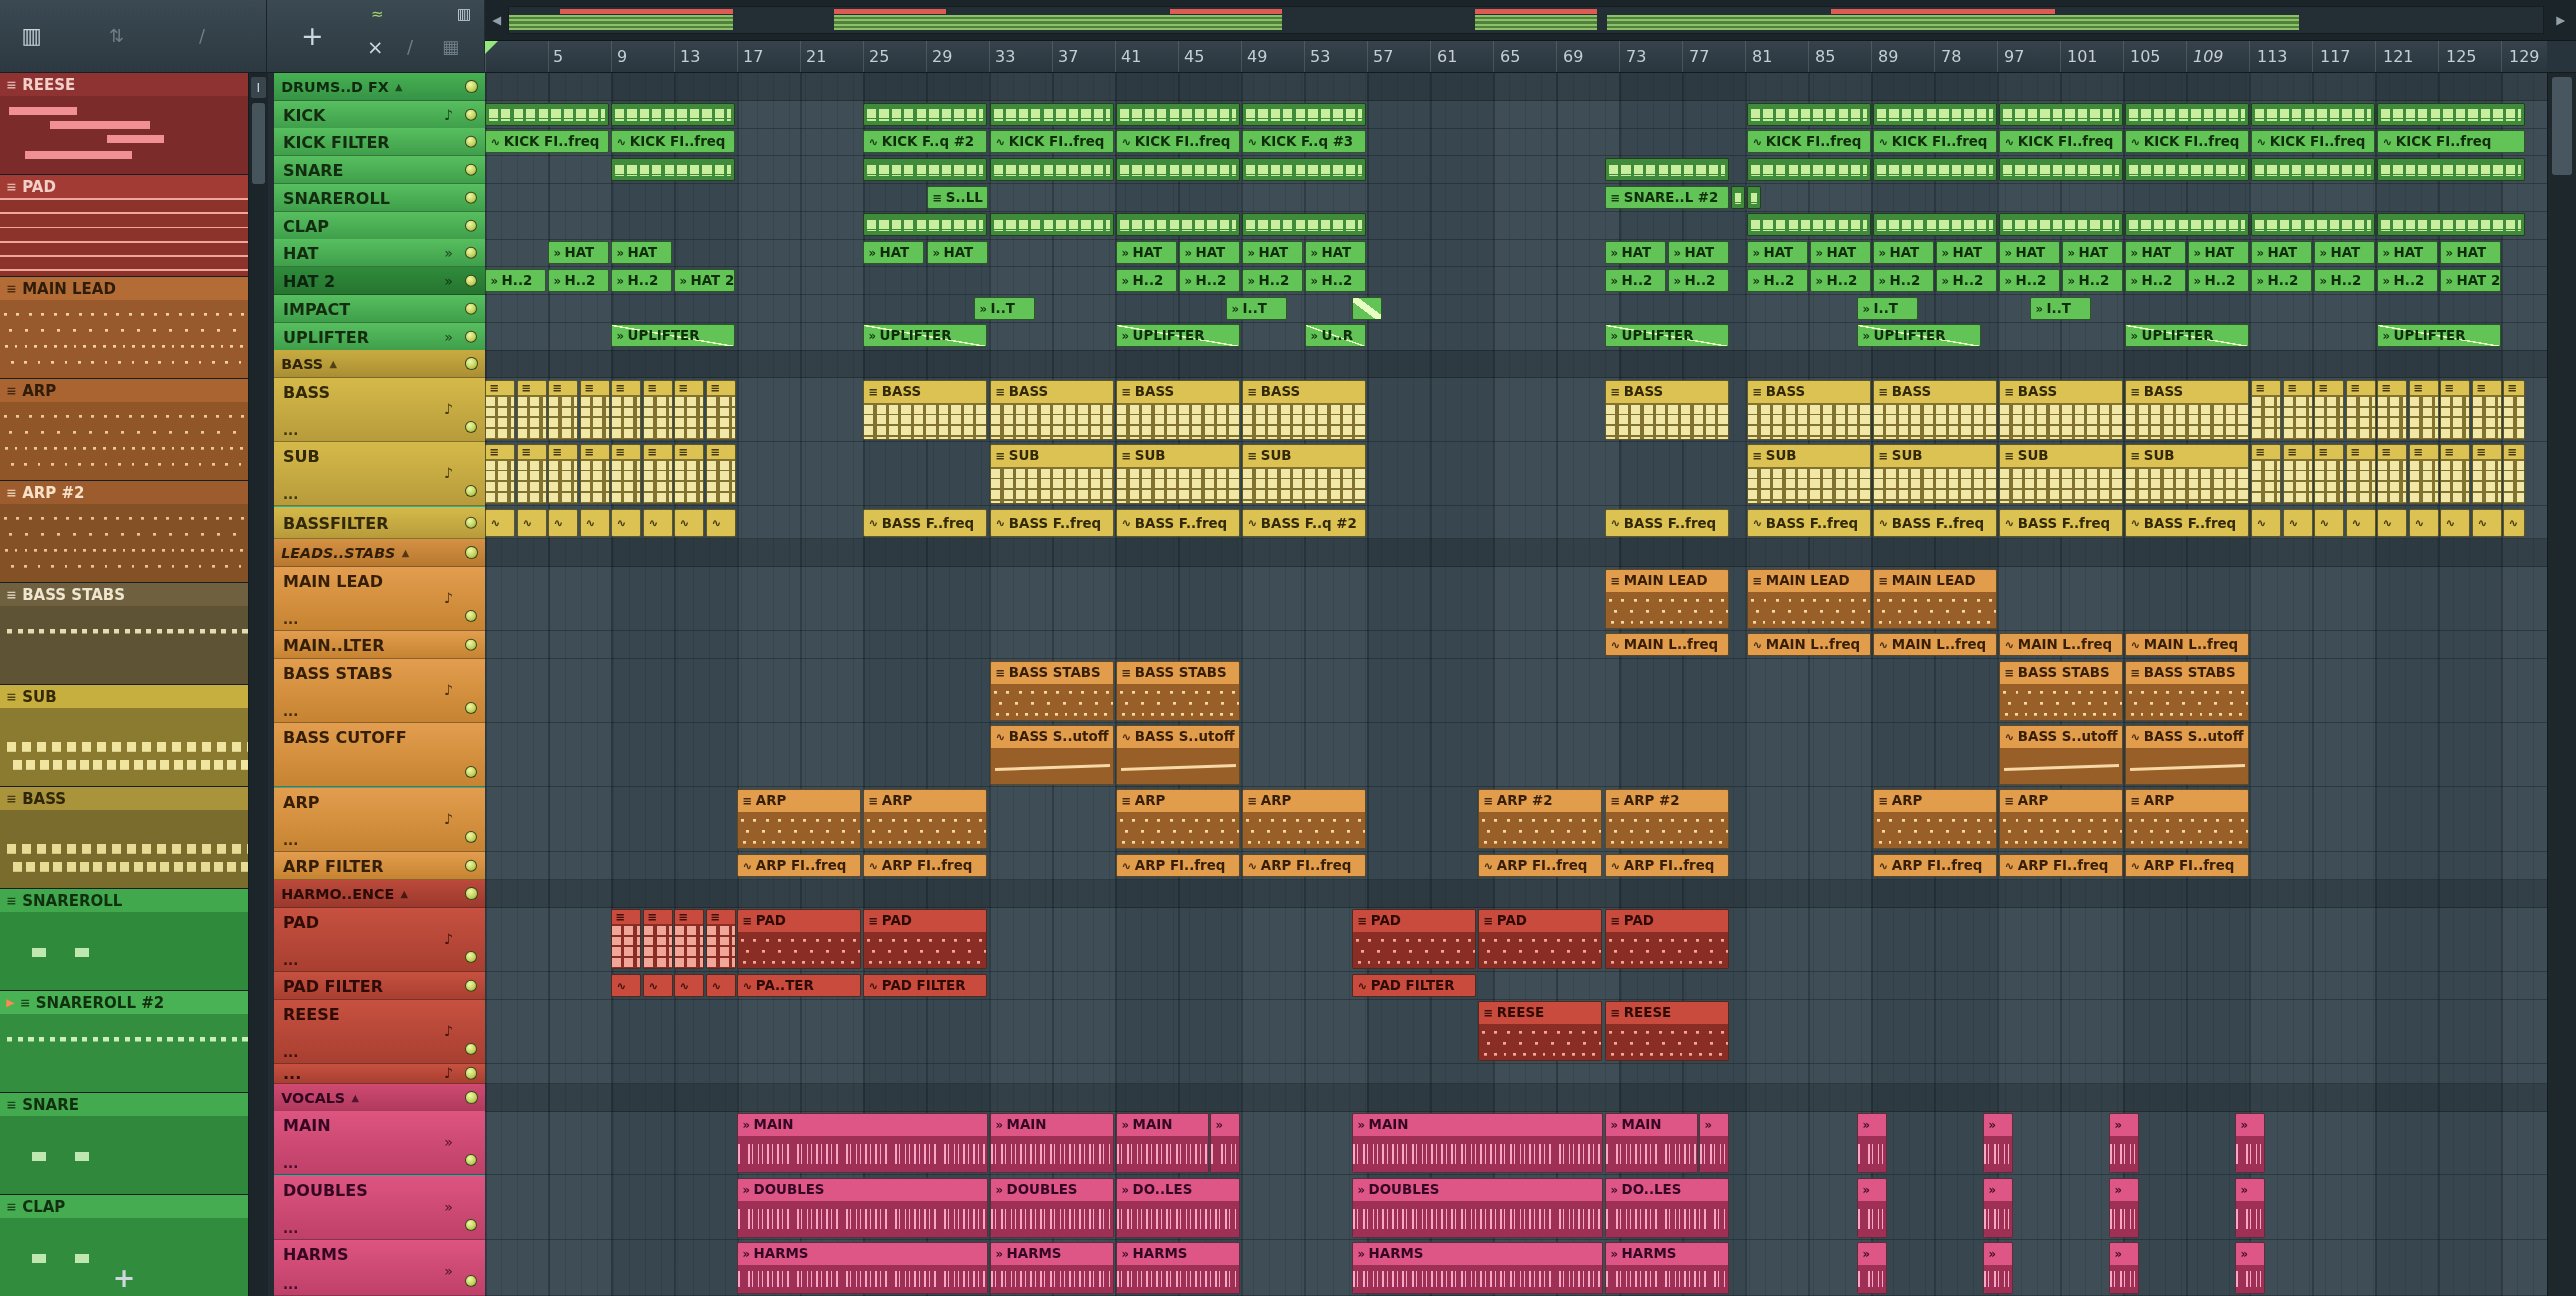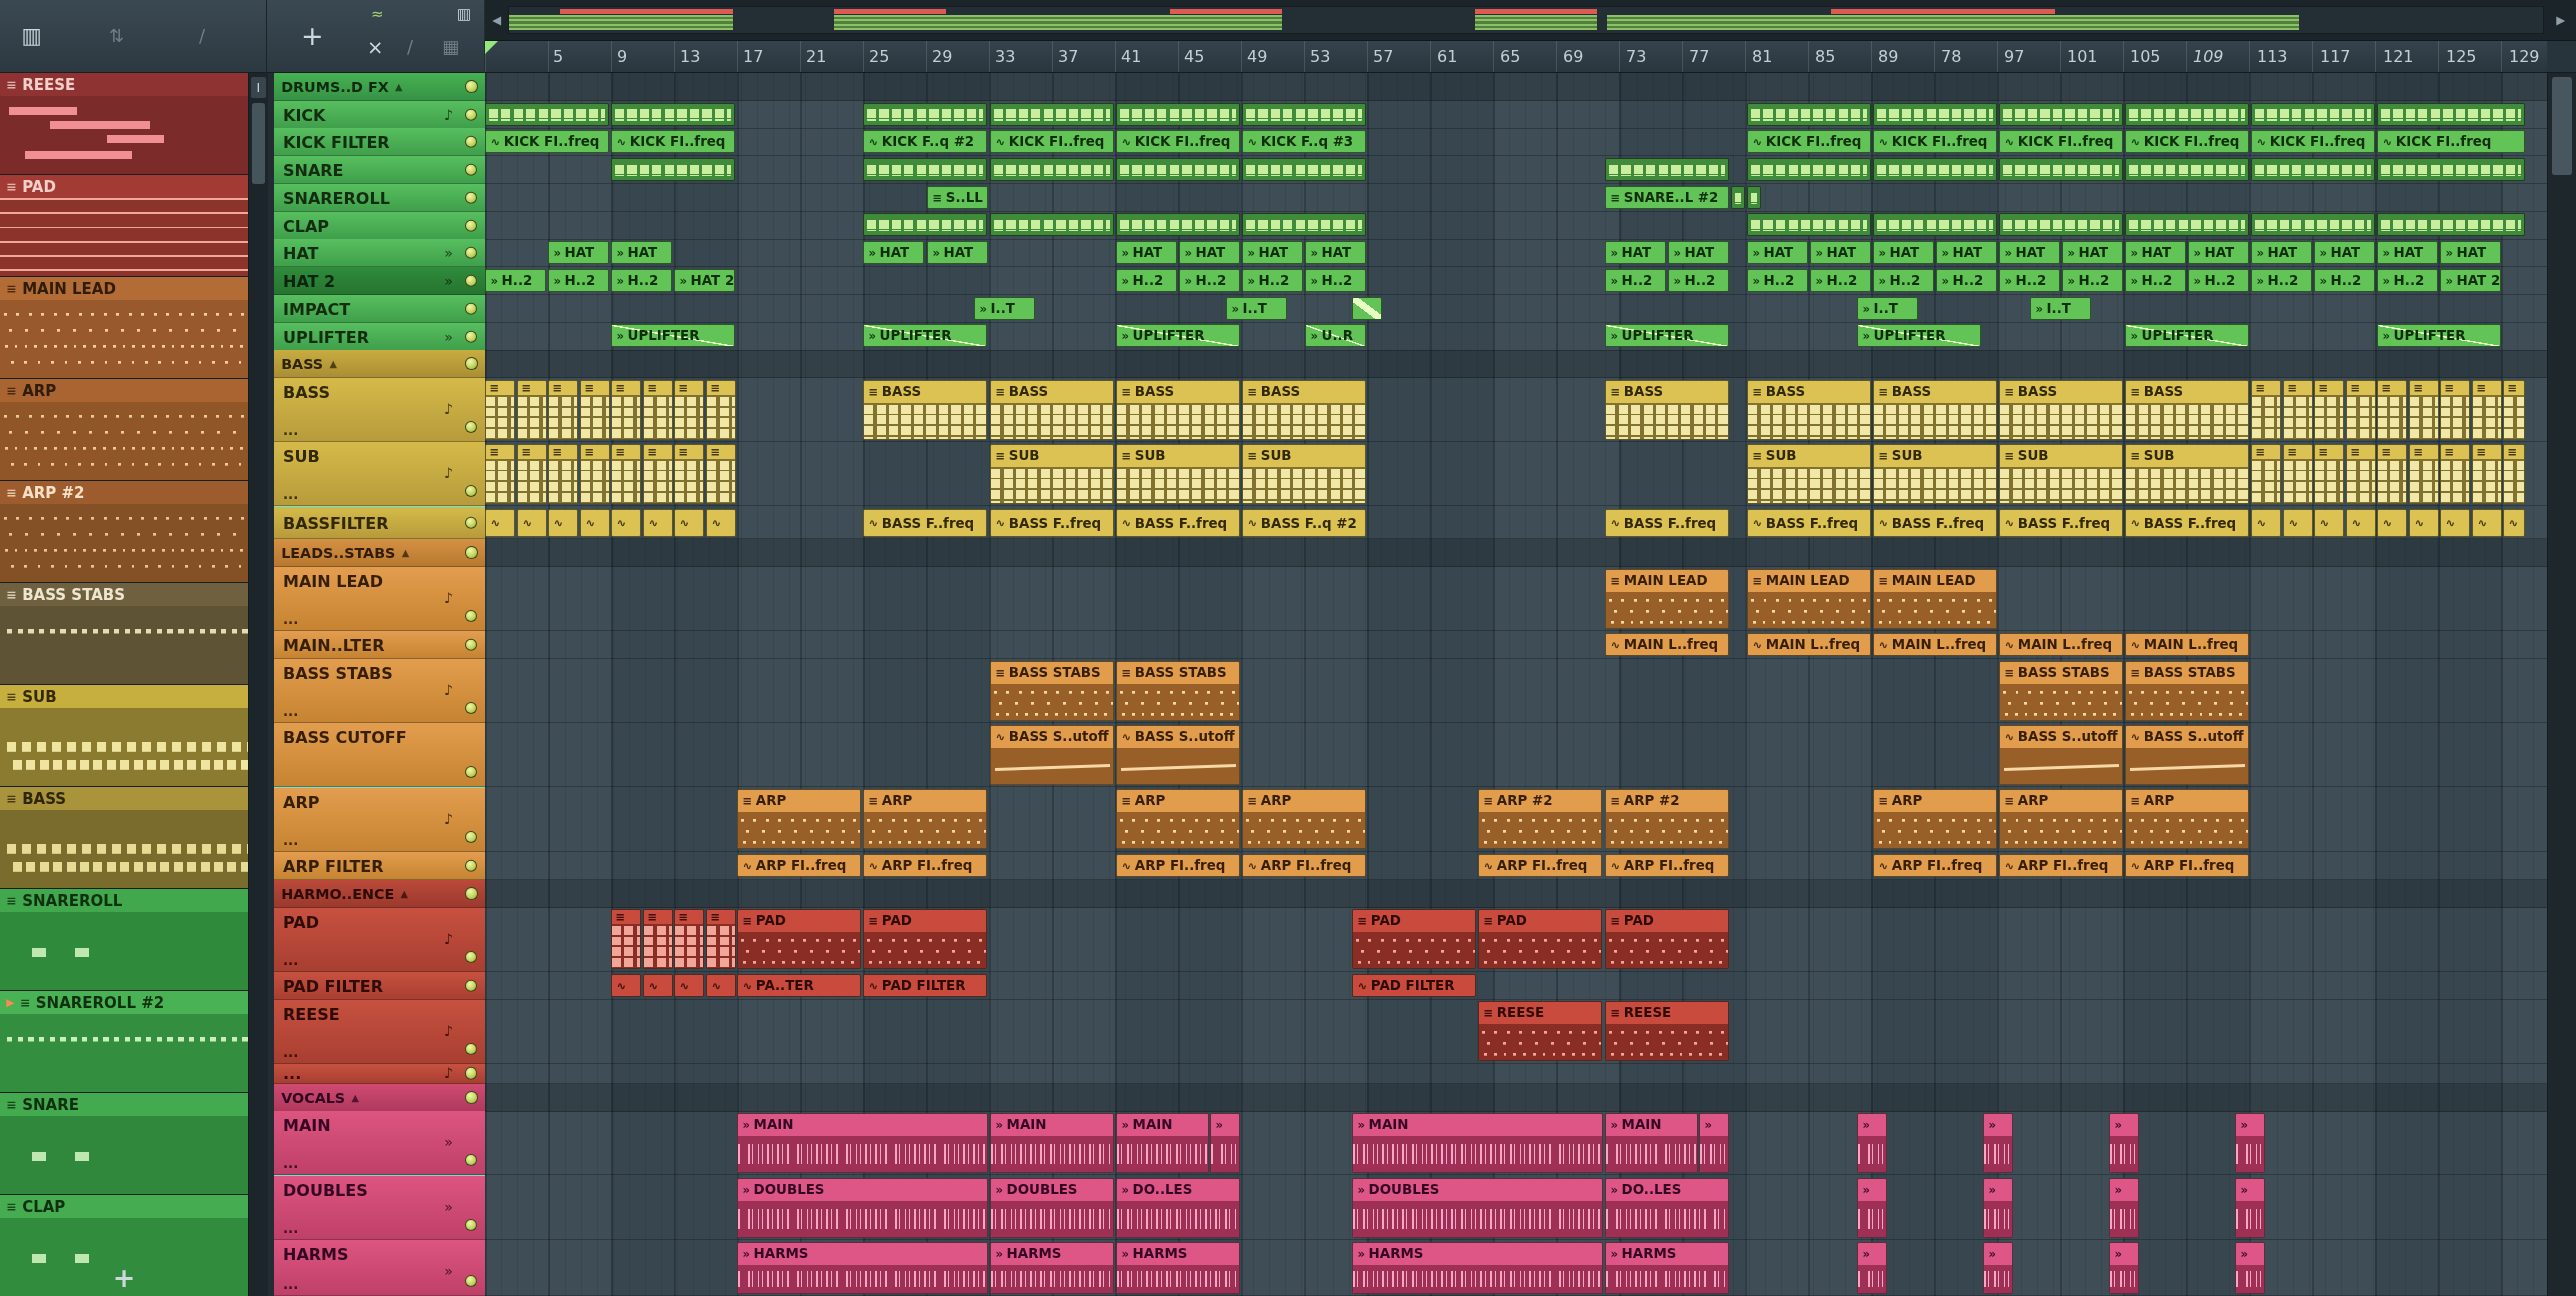--- a/index.html
+++ b/index.html
@@ -39,42 +39,42 @@
 
   
   .pv-bars{background-image:linear-gradient(currentColor,currentColor),linear-gradient(currentColor,currentColor),linear-gradient(currentColor,currentColor),linear-gradient(currentColor,currentColor);background-repeat:no-repeat;background-size:68px 8px,100px 8px,57px 8px,107px 8px;background-position:9px 10.7px,50px 25px,107px 39px,25px 55px;}
   .pv-lines{background-image:repeating-linear-gradient(180deg,currentColor 0 1.8px,transparent 1.8px 14.3px);}
   .pv-dots{background-image:repeating-linear-gradient(90deg,currentColor 0 2.7px,transparent 2.7px 12.5px),repeating-linear-gradient(90deg,currentColor 0 2.7px,transparent 2.7px 16px),repeating-linear-gradient(90deg,currentColor 0 2.7px,transparent 2.7px 9.8px),repeating-linear-gradient(90deg,currentColor 0 2.7px,transparent 2.7px 13.4px);background-size:100% 2.7px,100% 2.7px,100% 2.7px,100% 2.7px;background-repeat:no-repeat;background-position:3.6px 12.5px,9px 29px,5.4px 45px,10.7px 61px;}
   .pv-blocks{background-image:repeating-linear-gradient(90deg,currentColor 0 9px,transparent 9px 15px),repeating-linear-gradient(90deg,currentColor 0 9px,transparent 9px 13.4px);background-size:100% 9.8px,100% 9.8px;background-repeat:no-repeat;background-position:7.2px 34px,12.5px 52px;}
   .pv-dashes{background-image:repeating-linear-gradient(90deg,currentColor 0 5.4px,transparent 5.4px 10.7px);background-size:100% 4.5px;background-repeat:no-repeat;background-position:7.2px 23px;}
   .pv-sparse{background-image:linear-gradient(currentColor,currentColor),linear-gradient(currentColor,currentColor);background-repeat:no-repeat;background-size:14.3px 9px,14.3px 9px;background-position:32px 36px,75px 36px;}
 
   
-  #trackpanel{position:absolute;left:274px;top:73px;width:211px;height:1224px;background:#5eead4;}
+  #trackpanel{position:absolute;left:274px;top:73px;width:211px;height:1224px;background:#14b8a6;}
   .trow{position:absolute;left:0;width:100%;border-bottom:0.9px solid rgba(0,0,0,.38);padding-left:36px;}
   .tg{display:flex;align-items:center;gap:6.3px;padding:0 7.2px;font-size:14.3px;font-weight:bold;white-space:nowrap;}
   .tg .sp{flex:1;}
   .tg .tri{font-size:9.8px;opacity:.75;}
   .tt .nm{position:absolute;left:9px;top:4.5px;font-size:16px;font-weight:bold;white-space:nowrap;}
   .tt.small .nm{top:50%;transform:translateY(-50%);}
   .tt .sub{position:absolute;left:9px;bottom:2.7px;font-size:13.4px;font-weight:bold;opacity:.9;}
   .tt .ric{position:absolute;right:32px;font-size:14.3px;opacity:.85;}
   .tt.tall .ric{top:23px;}
   .tt.small .ric{top:50%;transform:translateY(-50%);}
   .led{width:12.5px;height:12.5px;border-radius:50%;background:radial-gradient(circle at 38% 32%,#f1f8aa,#c3d45e 55%,#8a9c3a);border:0.9px solid rgba(16,26,8,.75);flex:0 0 auto;display:inline-block;}
   .tt .led{position:absolute;right:8px;}
   .tt.small .led{top:50%;transform:translateY(-50%);}
   .tt.tall .led{bottom:8px;}
   .c-green.tt{background:linear-gradient(180deg,#57bf5f,#3f9f4b);color:#142d11;}
   .c-green.tt.dark{background:linear-gradient(180deg,#2f8c3c,#26742f);color:#0d2410;}
   .c-green.tg{background:linear-gradient(180deg,#47b152,#369346);color:#0f2a0f;}
   .c-gold.tt{background:linear-gradient(180deg,#d5ba4a,#b79b3b);color:#32280a;}
   .c-gold.tg{background:linear-gradient(180deg,#c8ac40,#aa8e34);color:#2d2409;}
   .c-orange.tt{background:linear-gradient(180deg,#e29e4e,#c68331);color:#361f09;}
-  .c-orange.tg{background:linear-gradient(180deg,#d59144,#b7792f);color:#311c08;}
+  .c-orange.tg{background:linear-gradient(180deg,#d59144,#b7792f);color:#311c08;font-style:italic;}
   .c-red.tt{background:linear-gradient(180deg,#c75140,#a83f31);color:#2f0c07;}
   .c-red.tg{background:linear-gradient(180deg,#bb4a3b,#9c392d);color:#2a0b06;}
   .c-pink.tt{background:linear-gradient(180deg,#dd5580,#be4068);color:#350722;}
   .c-pink.tg{background:linear-gradient(180deg,#d04a72,#af395d);color:#30061e;}
 
   
   #minimap{position:absolute;left:485px;top:0;width:2091px;height:41px;background:#1b2428;border-bottom:0.9px solid #10171b;}
   .mm-arrow{position:absolute;top:10.7px;width:19.7px;height:19.7px;color:#8fa0a8;font-size:11.6px;text-align:center;line-height:19.7px;}
   #mm-left{left:1.8px;}
   #mm-right{right:5.4px;}

